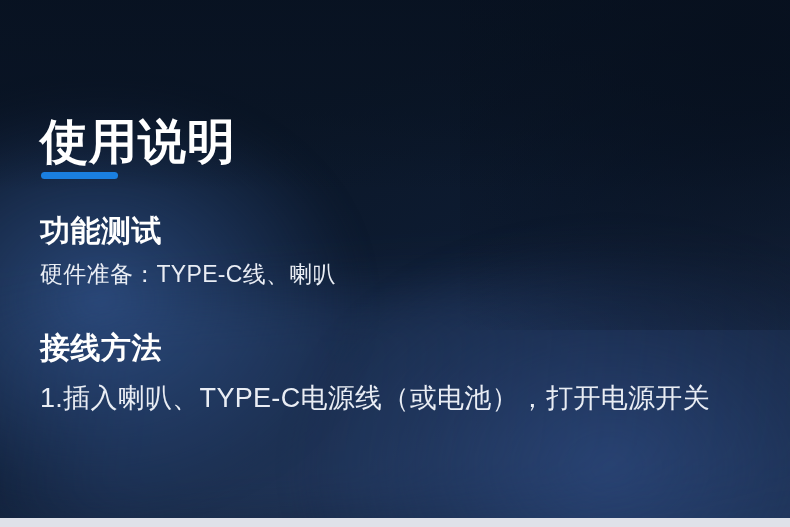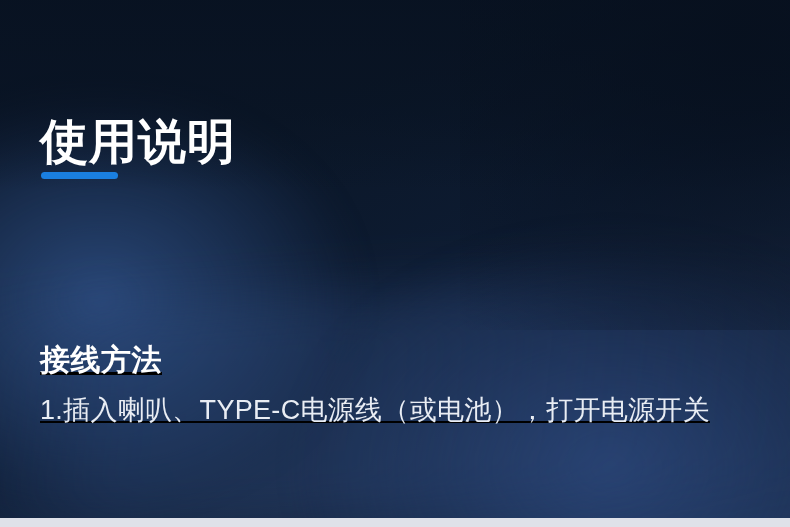--- a/index.html
+++ b/index.html
@@ -131,21 +131,21 @@
     height: 7px;
     border-radius: 4px;
     background: #1a7fe0;
   }
 
   .section {
     position: absolute;
     left: 40px;
   }
   #section-function { top: 214px; }
-  #section-wiring   { top: 343px; text-decoration: underline; }
+  #section-wiring   { top: 331px; }
 
   .section-heading {
     font-size: 30px;
     font-weight: bold;
     color: #ffffff;
     letter-spacing: 0.5px;
     line-height: 1.15;
     margin: 0 0 14px 0;
     white-space: nowrap;
   }
@@ -193,20 +193,24 @@
   <div class="bg-glow-sweep"></div>
   <div class="bg-top-dark"></div>
   <div class="bg-right-dark"></div>
 
   <div class="content">
 
     <h1 id="page-title">使用说明</h1>
 
     <div id="accent-bar"></div>
 
+    <div class="section" id="section-function">
+      <div class="section-heading">功能测试</div>
+      <div class="section-body">硬件准备：TYPE-C线、喇叭</div>
+    </div>
 
     <div class="section" id="section-wiring">
       <div class="section-heading">接线方法</div>
       <ul class="step-list">
         <li>1.插入喇叭、TYPE-C电源线（或电池），打开电源开关</li>
       </ul>
     </div>
 
   </div>
 

